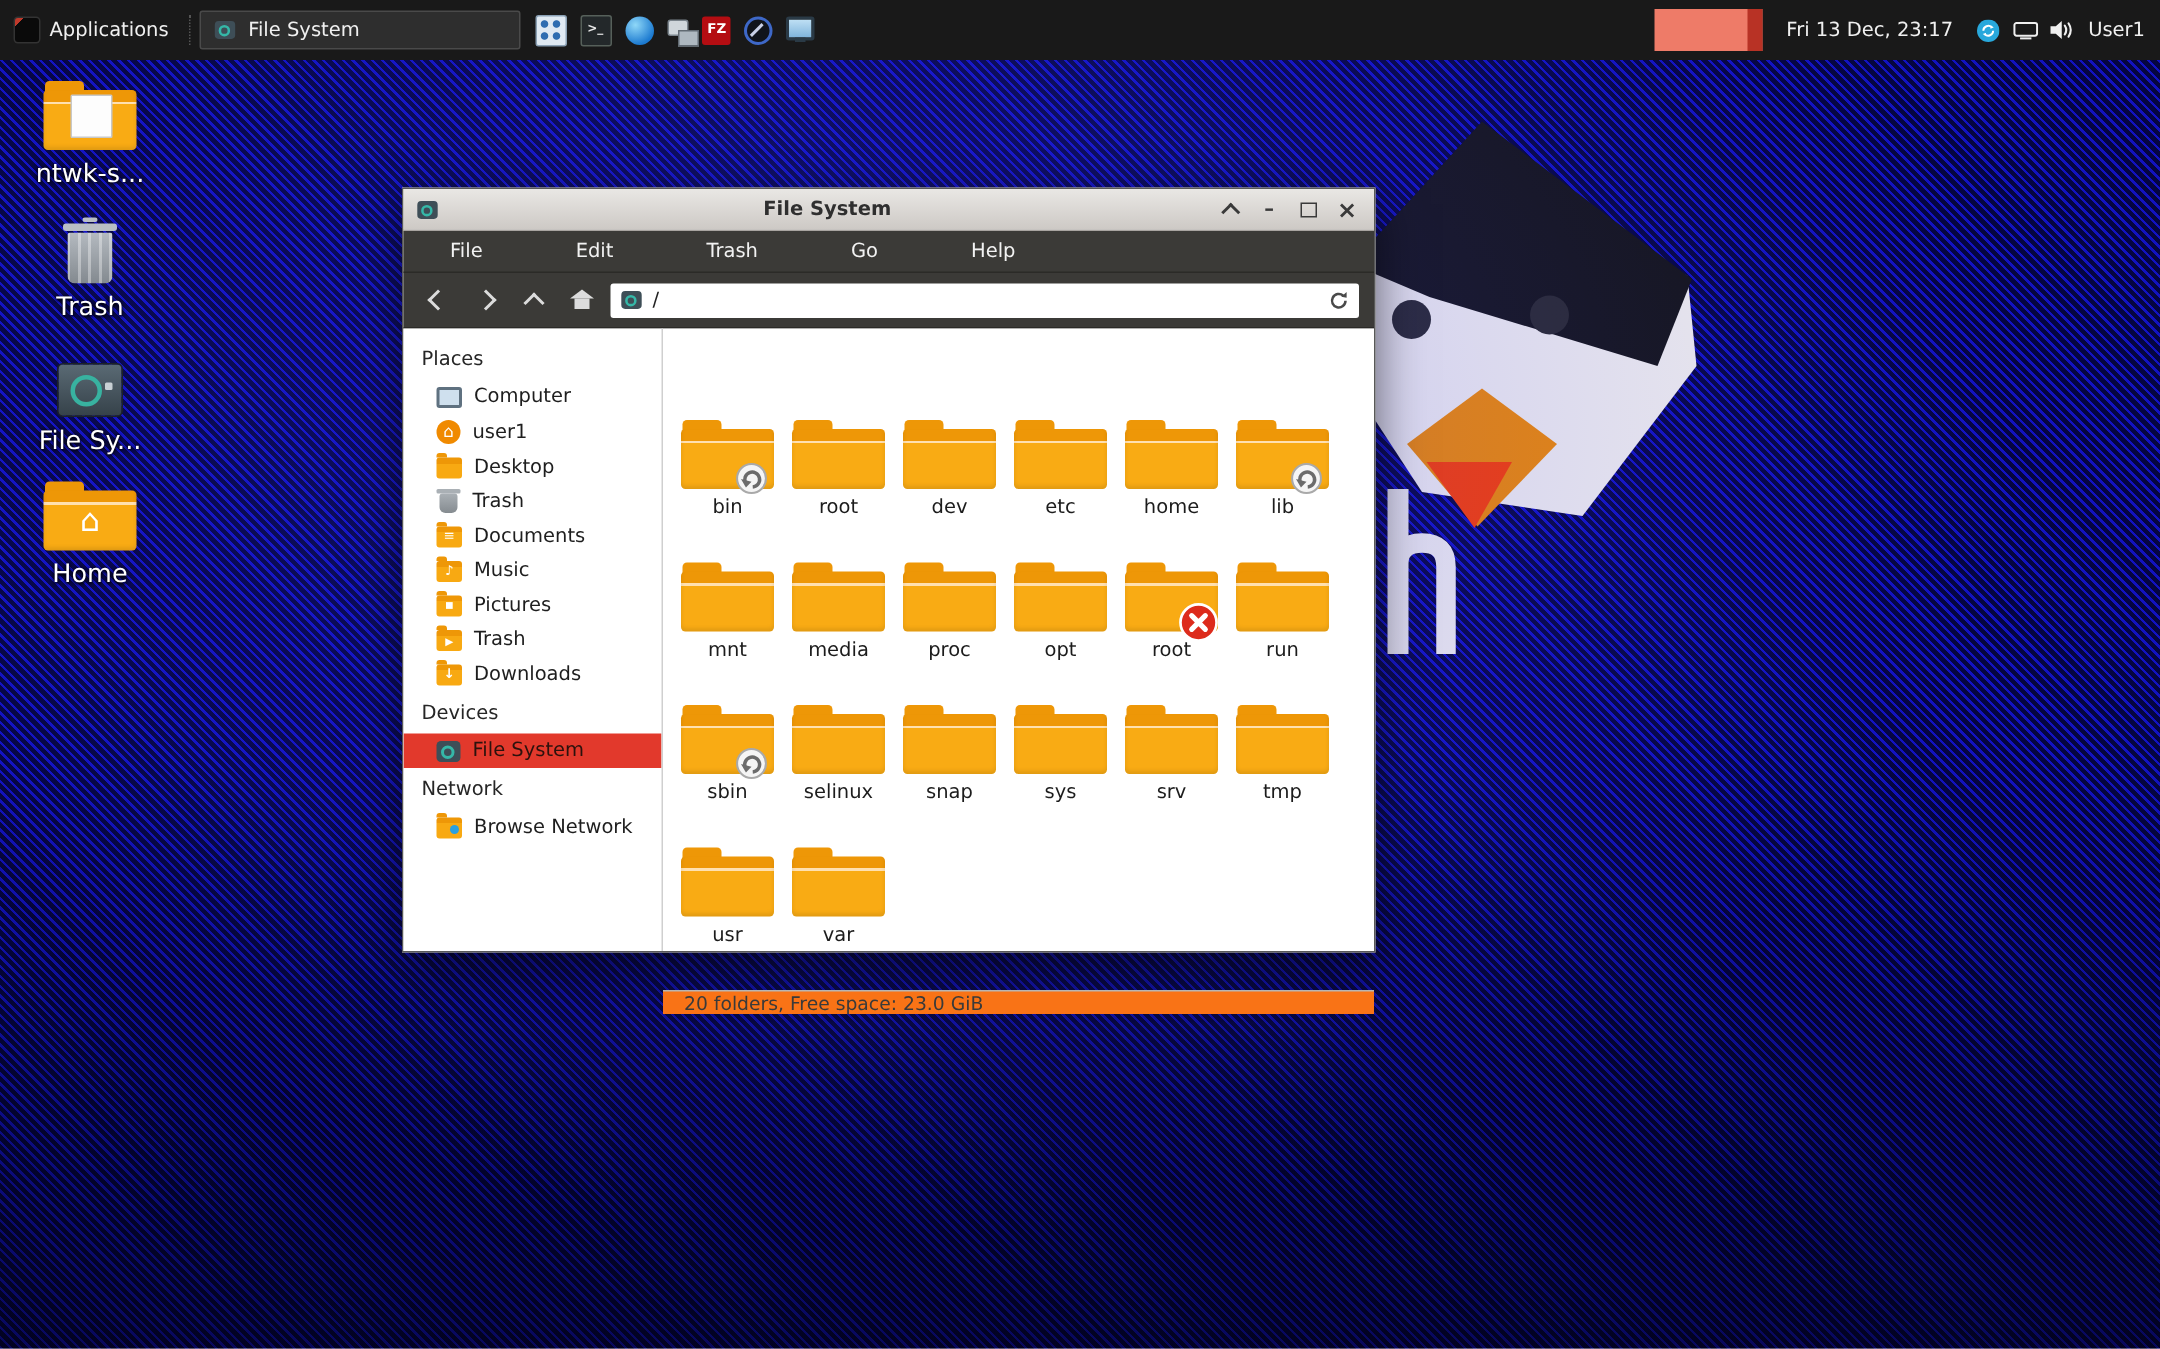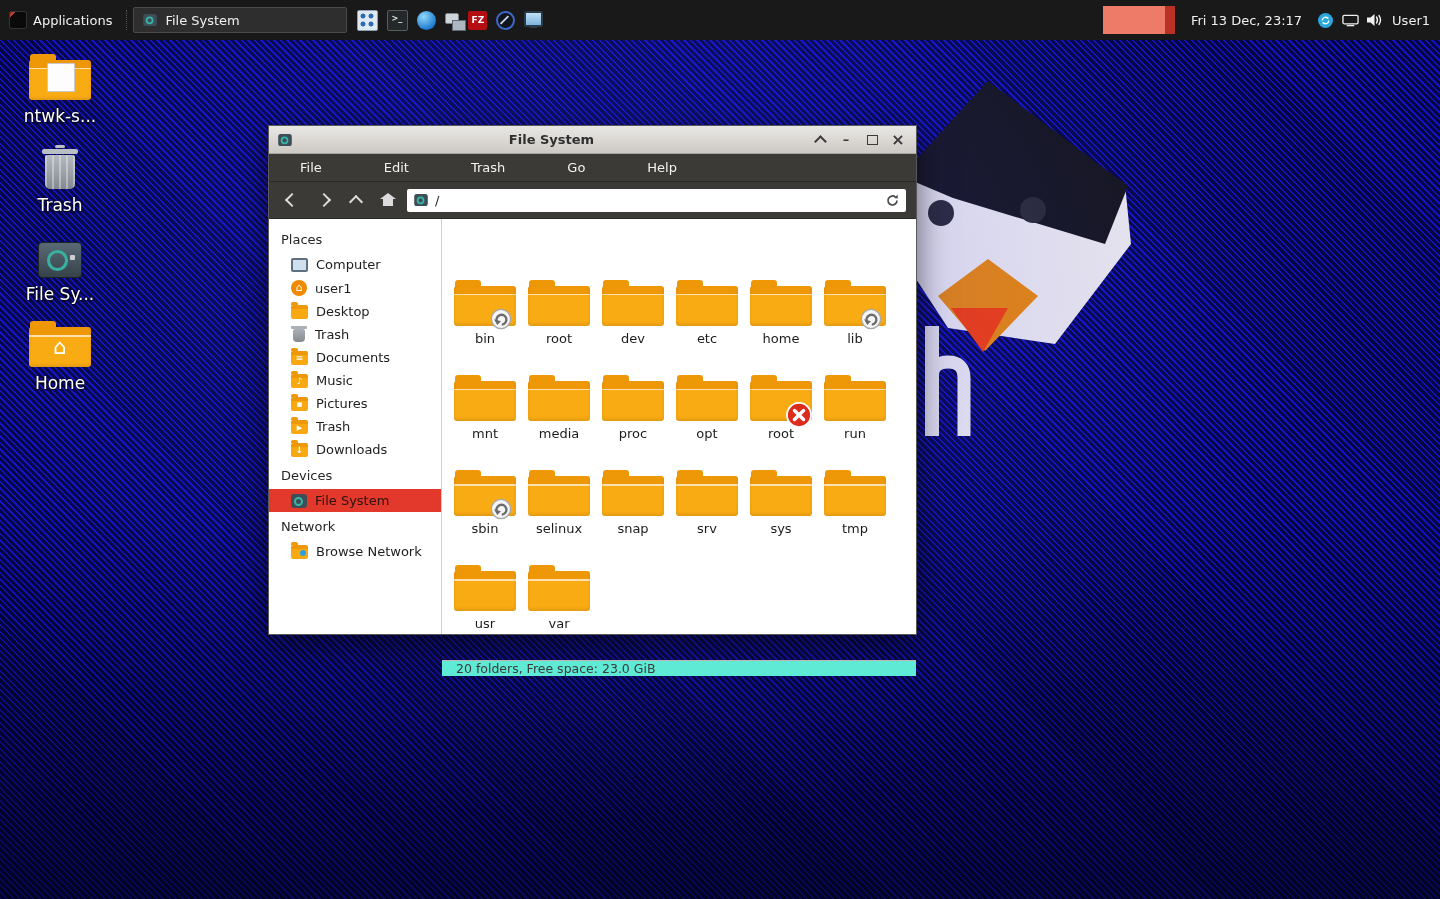--- a/index.html
+++ b/index.html
@@ -134,21 +134,21 @@
   .si-trash::before{content:"";position:absolute;left:-2px;top:-3px;width:16px;height:3px;background:#aab0b5;border-radius:1px;}
   .si-drive{background:#3e4e57;border-radius:3px;width:16px;height:14px;}
   .si-drive::after{content:"";position:absolute;left:3px;top:3px;width:5px;height:5px;border:2px solid #35b8a8;border-radius:50%;}
   .si-sm{transform:scale(.85);transform-origin:center;}
 
   .rightcol{flex:1;display:flex;flex-direction:column;min-width:0;background:#fff;}
   .filegrid{flex:1;display:grid;grid-template-columns:repeat(6,74px);grid-auto-rows:95px;
     padding:14px 0 0 6px;align-content:start;margin-top:47px;}
   .fcell{text-align:center;}
   .flabel{font-size:13px;color:#1c1c1c;margin-top:5px;}
-  .statusbar{height:25px;background:#5eead4;border-top:1px solid #b8b5b2;display:flex;align-items:center;
+  .statusbar{height:25px;background:#f97316;border-top:1px solid #b8b5b2;display:flex;align-items:center;
     padding:0 14px;color:#3a3a3a;font-size:12.5px;}
 </style>
 </head>
 <body>
 
 <div class="panel">
   <div class="apps-button">
     <span class="apps-logo"></span>
     <span>Applications</span>
   </div>
@@ -477,28 +477,28 @@
               <div class="xf-tab"></div>
               <div class="xf-body"></div>
             </div>
             <div class="flabel">snap</div>
           </div>
           <div class="fcell">
             <div class="folder">
               <div class="xf-tab"></div>
               <div class="xf-body"></div>
             </div>
+            <div class="flabel">sys</div>
+          </div>
+          <div class="fcell">
+            <div class="folder">
+              <div class="xf-tab"></div>
+              <div class="xf-body"></div>
+            </div>
             <div class="flabel">srv</div>
-          </div>
-          <div class="fcell">
-            <div class="folder">
-              <div class="xf-tab"></div>
-              <div class="xf-body"></div>
-            </div>
-            <div class="flabel">sys</div>
           </div>
           <div class="fcell">
             <div class="folder">
               <div class="xf-tab"></div>
               <div class="xf-body"></div>
             </div>
             <div class="flabel">tmp</div>
           </div>
           <div class="fcell">
             <div class="folder">

